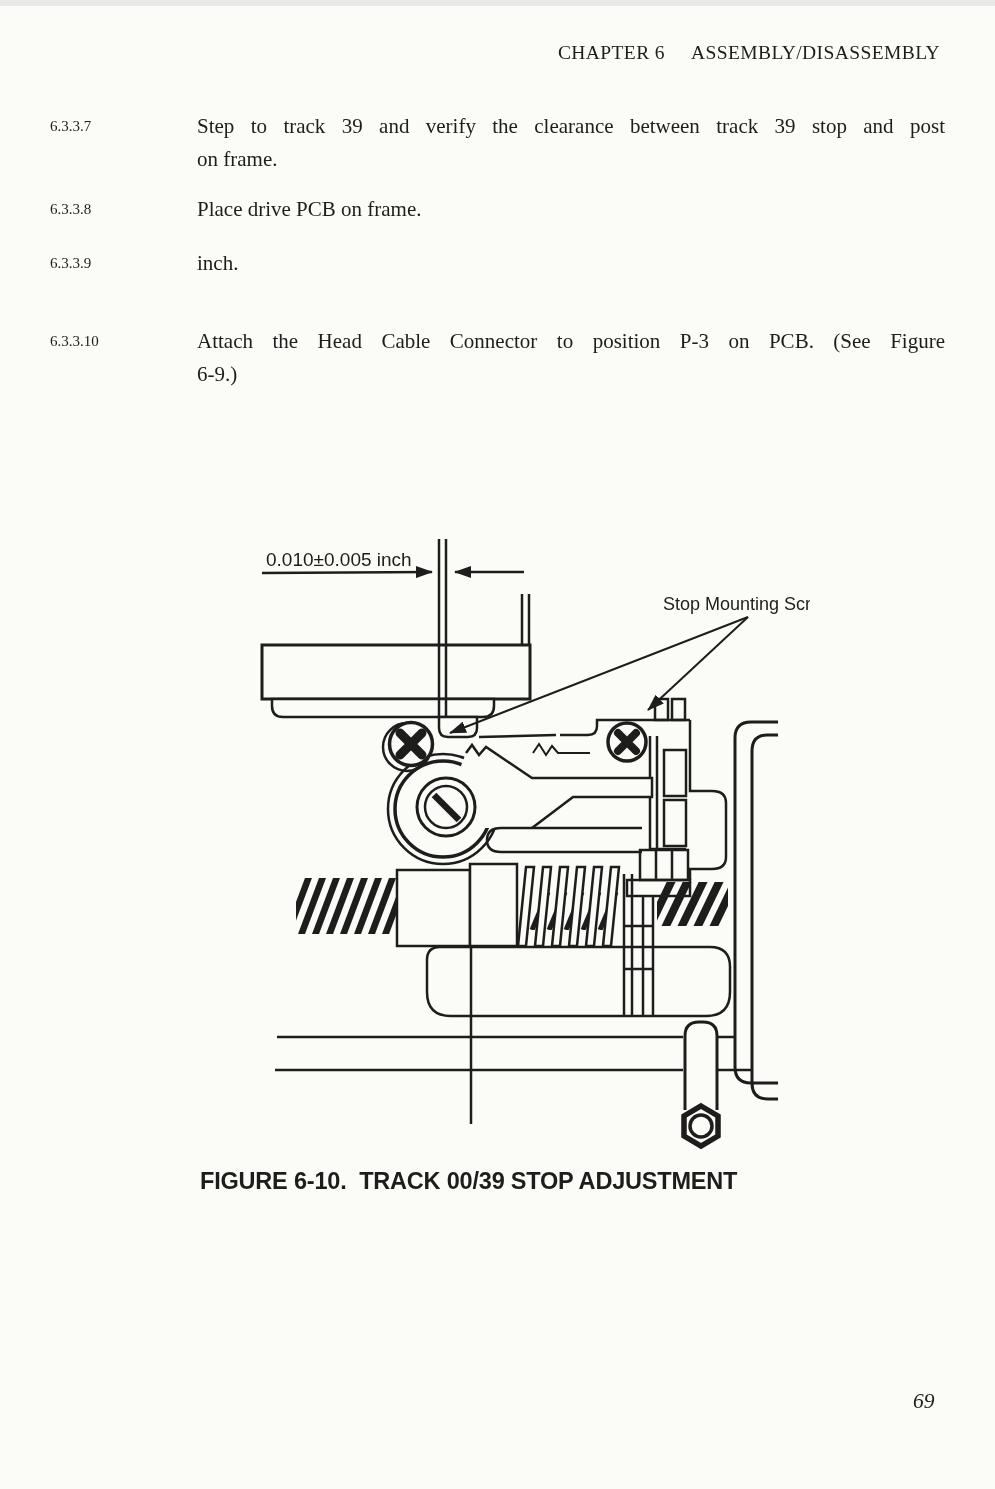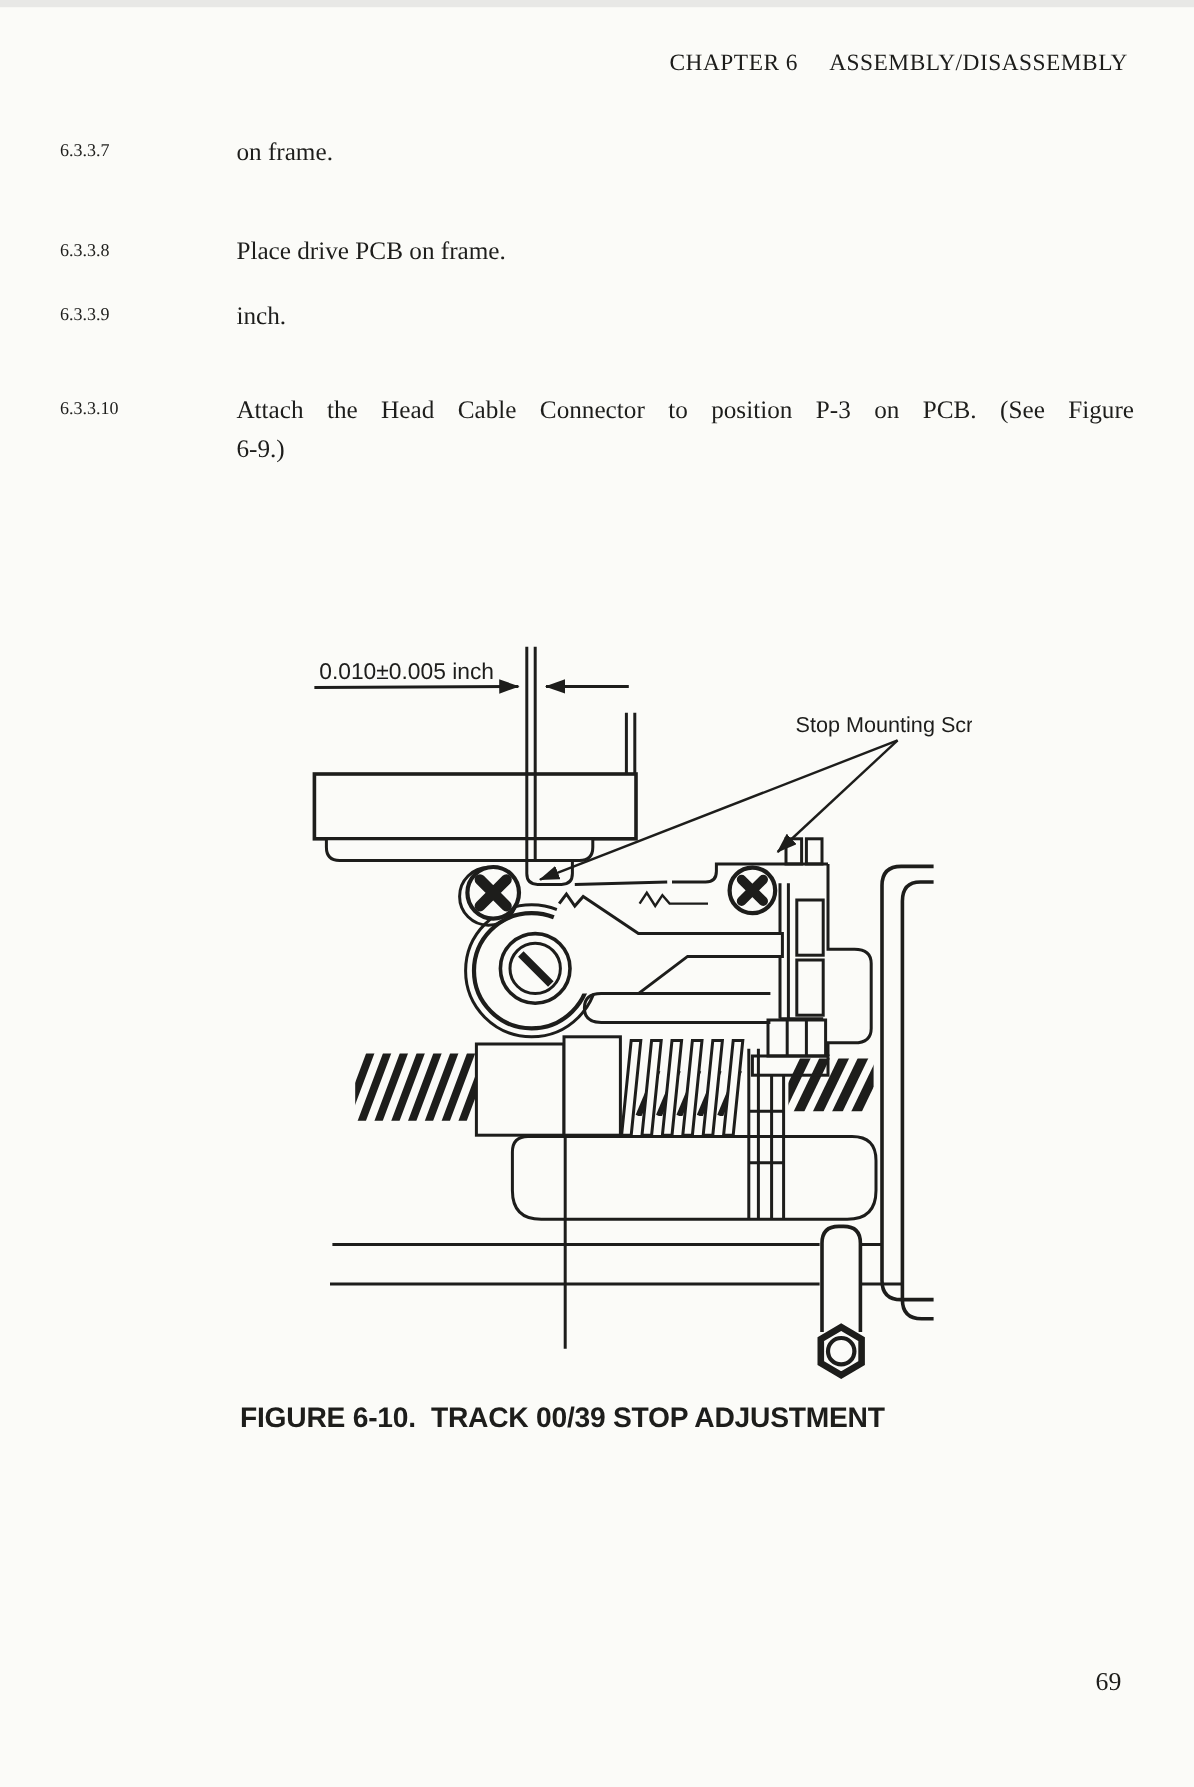--- a/index.html
+++ b/index.html
@@ -34,41 +34,42 @@
   
   figure{margin:0;}
   .fig-svg{position:absolute;left:230px;top:520px;}
   .caption{
     position:absolute;left:200px;top:1162px;width:660px;
     text-align:left;
     font-family:"Liberation Sans", sans-serif;
     font-weight:bold;font-size:23.5px;letter-spacing:-.2px;
     white-space:pre;
   }
-  .pgnum{position:absolute;left:913px;top:1383px;font-size:21.5px;}
+  .pgnum{position:absolute;left:913px;top:1383px;font-size:21.5px;font-style:italic;}
   
   svg .k{stroke:#1d1d1b;fill:none;stroke-width:2.5;}
   svg .k3{stroke:#1d1d1b;fill:none;stroke-width:3;}
   svg .w{fill:#fbfbf8;stroke:#1d1d1b;stroke-width:2.5;}
   svg .w3{fill:#fbfbf8;stroke:#1d1d1b;stroke-width:3;}
   svg text{fill:#1d1d1b;font-family:"Liberation Sans", sans-serif;}
 </style>
 </head>
 <body>
 
 <div class="page">
 
   <div class="hdr">
     <span class="chap">CHAPTER 6</span><span>ASSEMBLY/DISASSEMBLY</span>
   </div>
 
   <section>
     <div class="step s1">
       <div class="num">6.3.3.7</div>
       <div class="body">
+        <div class="ln just">Step to track 39 and verify the clearance between track 39 stop and post</div>
         <div class="ln">on frame.</div>
       </div>
     </div>
     <div class="step s2">
       <div class="num">6.3.3.8</div>
       <div class="body">
         <div class="ln">Place drive PCB on frame.</div>
       </div>
     </div>
     <div class="step s3">

